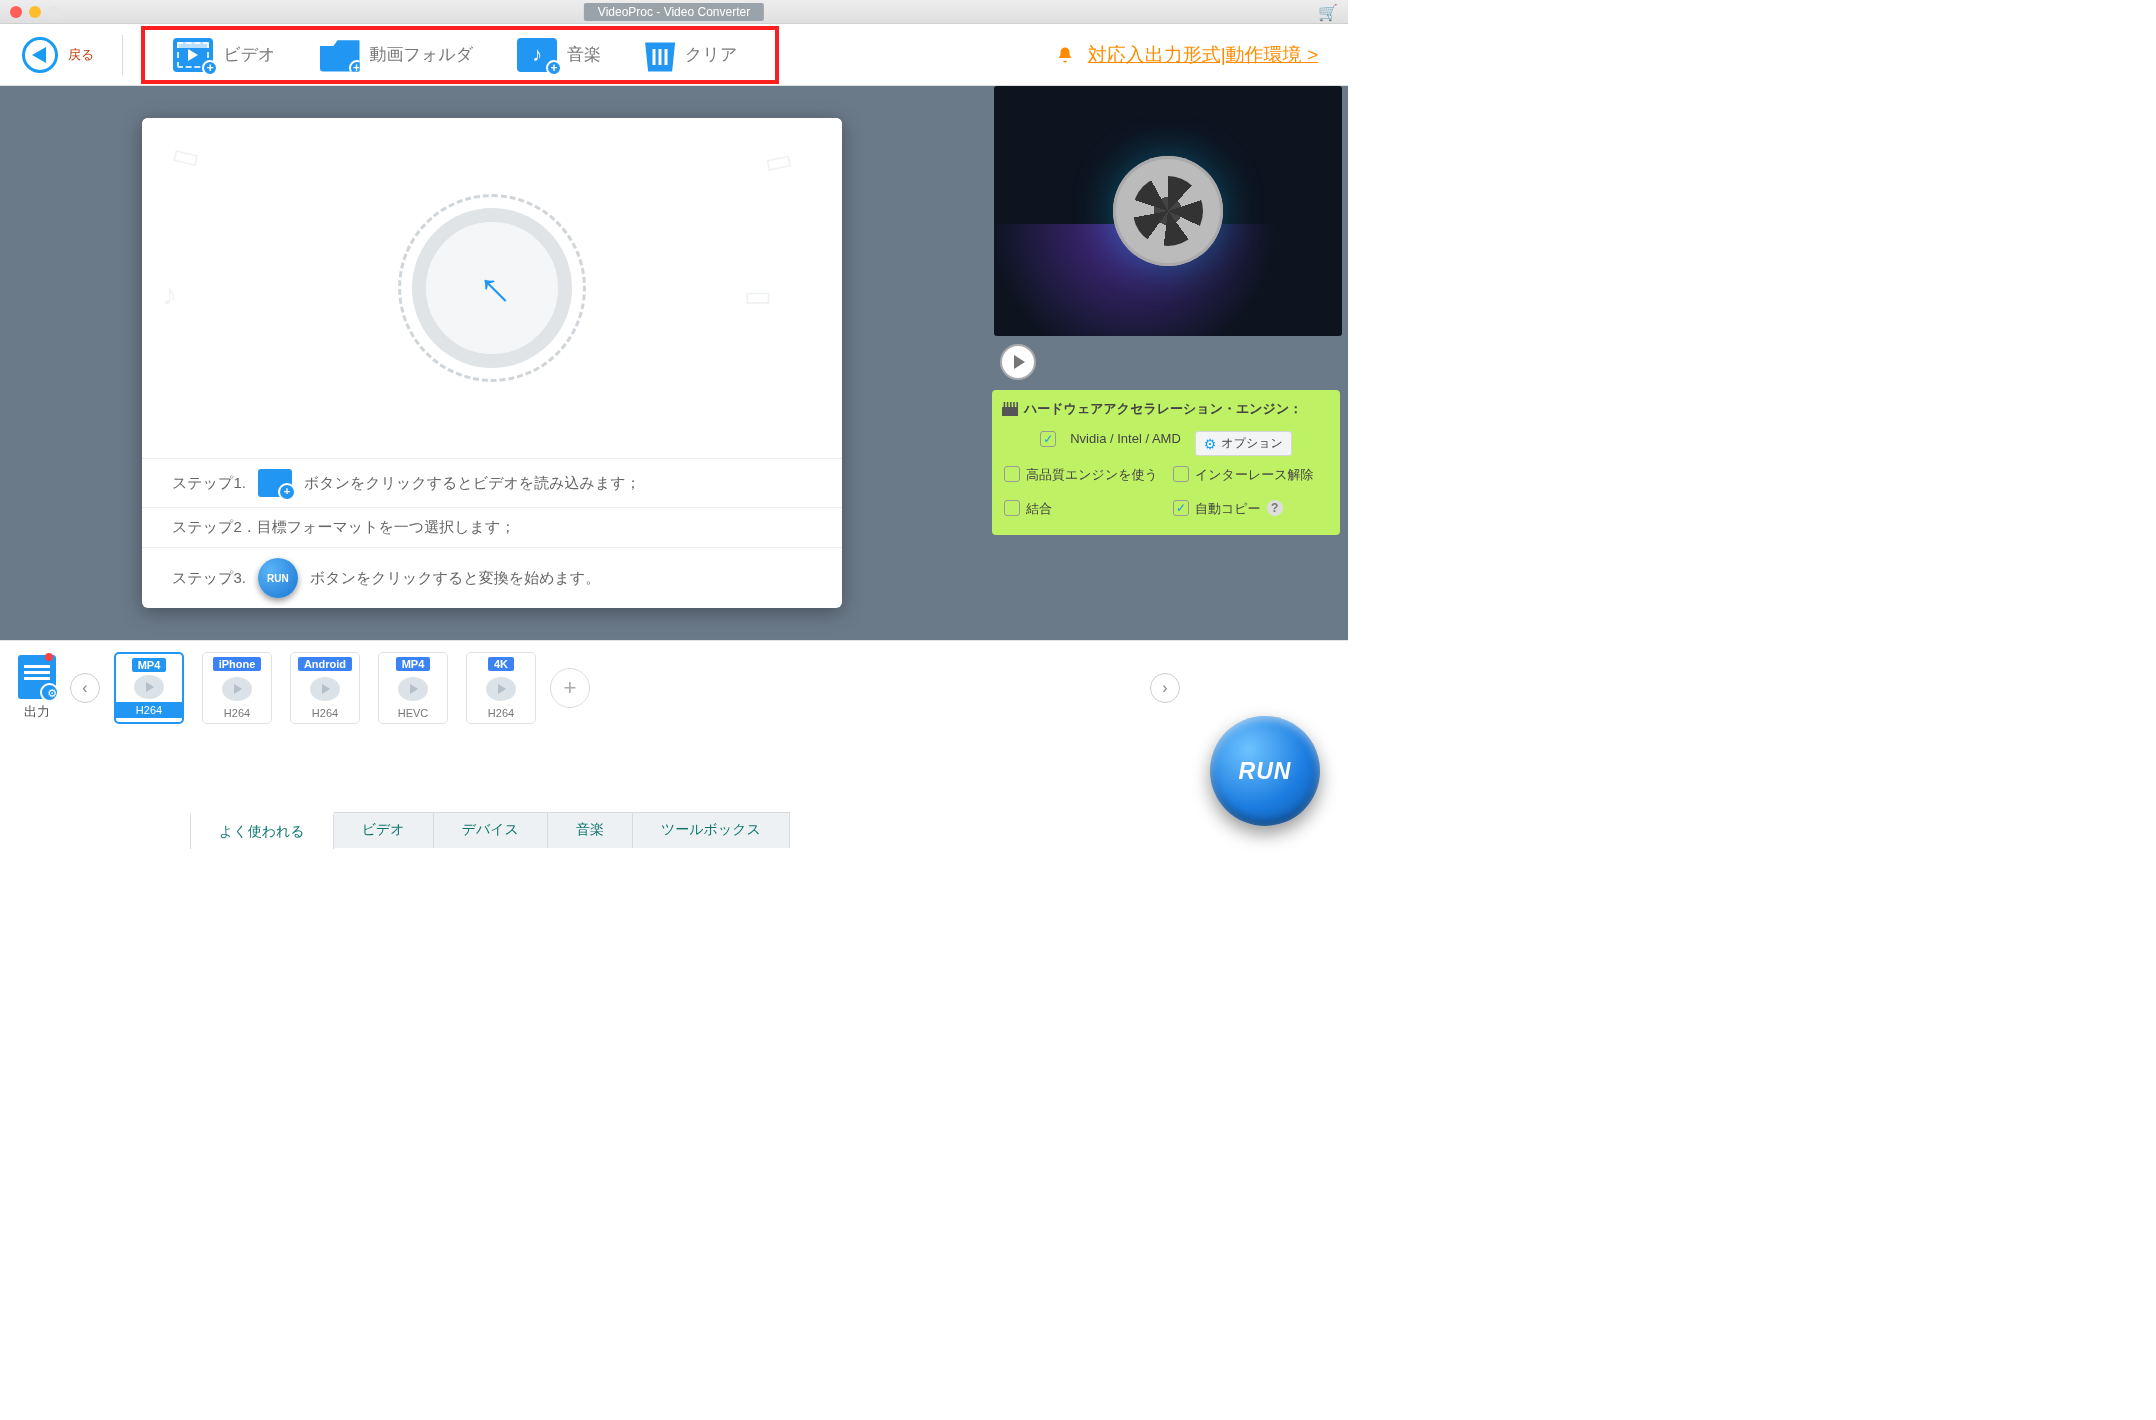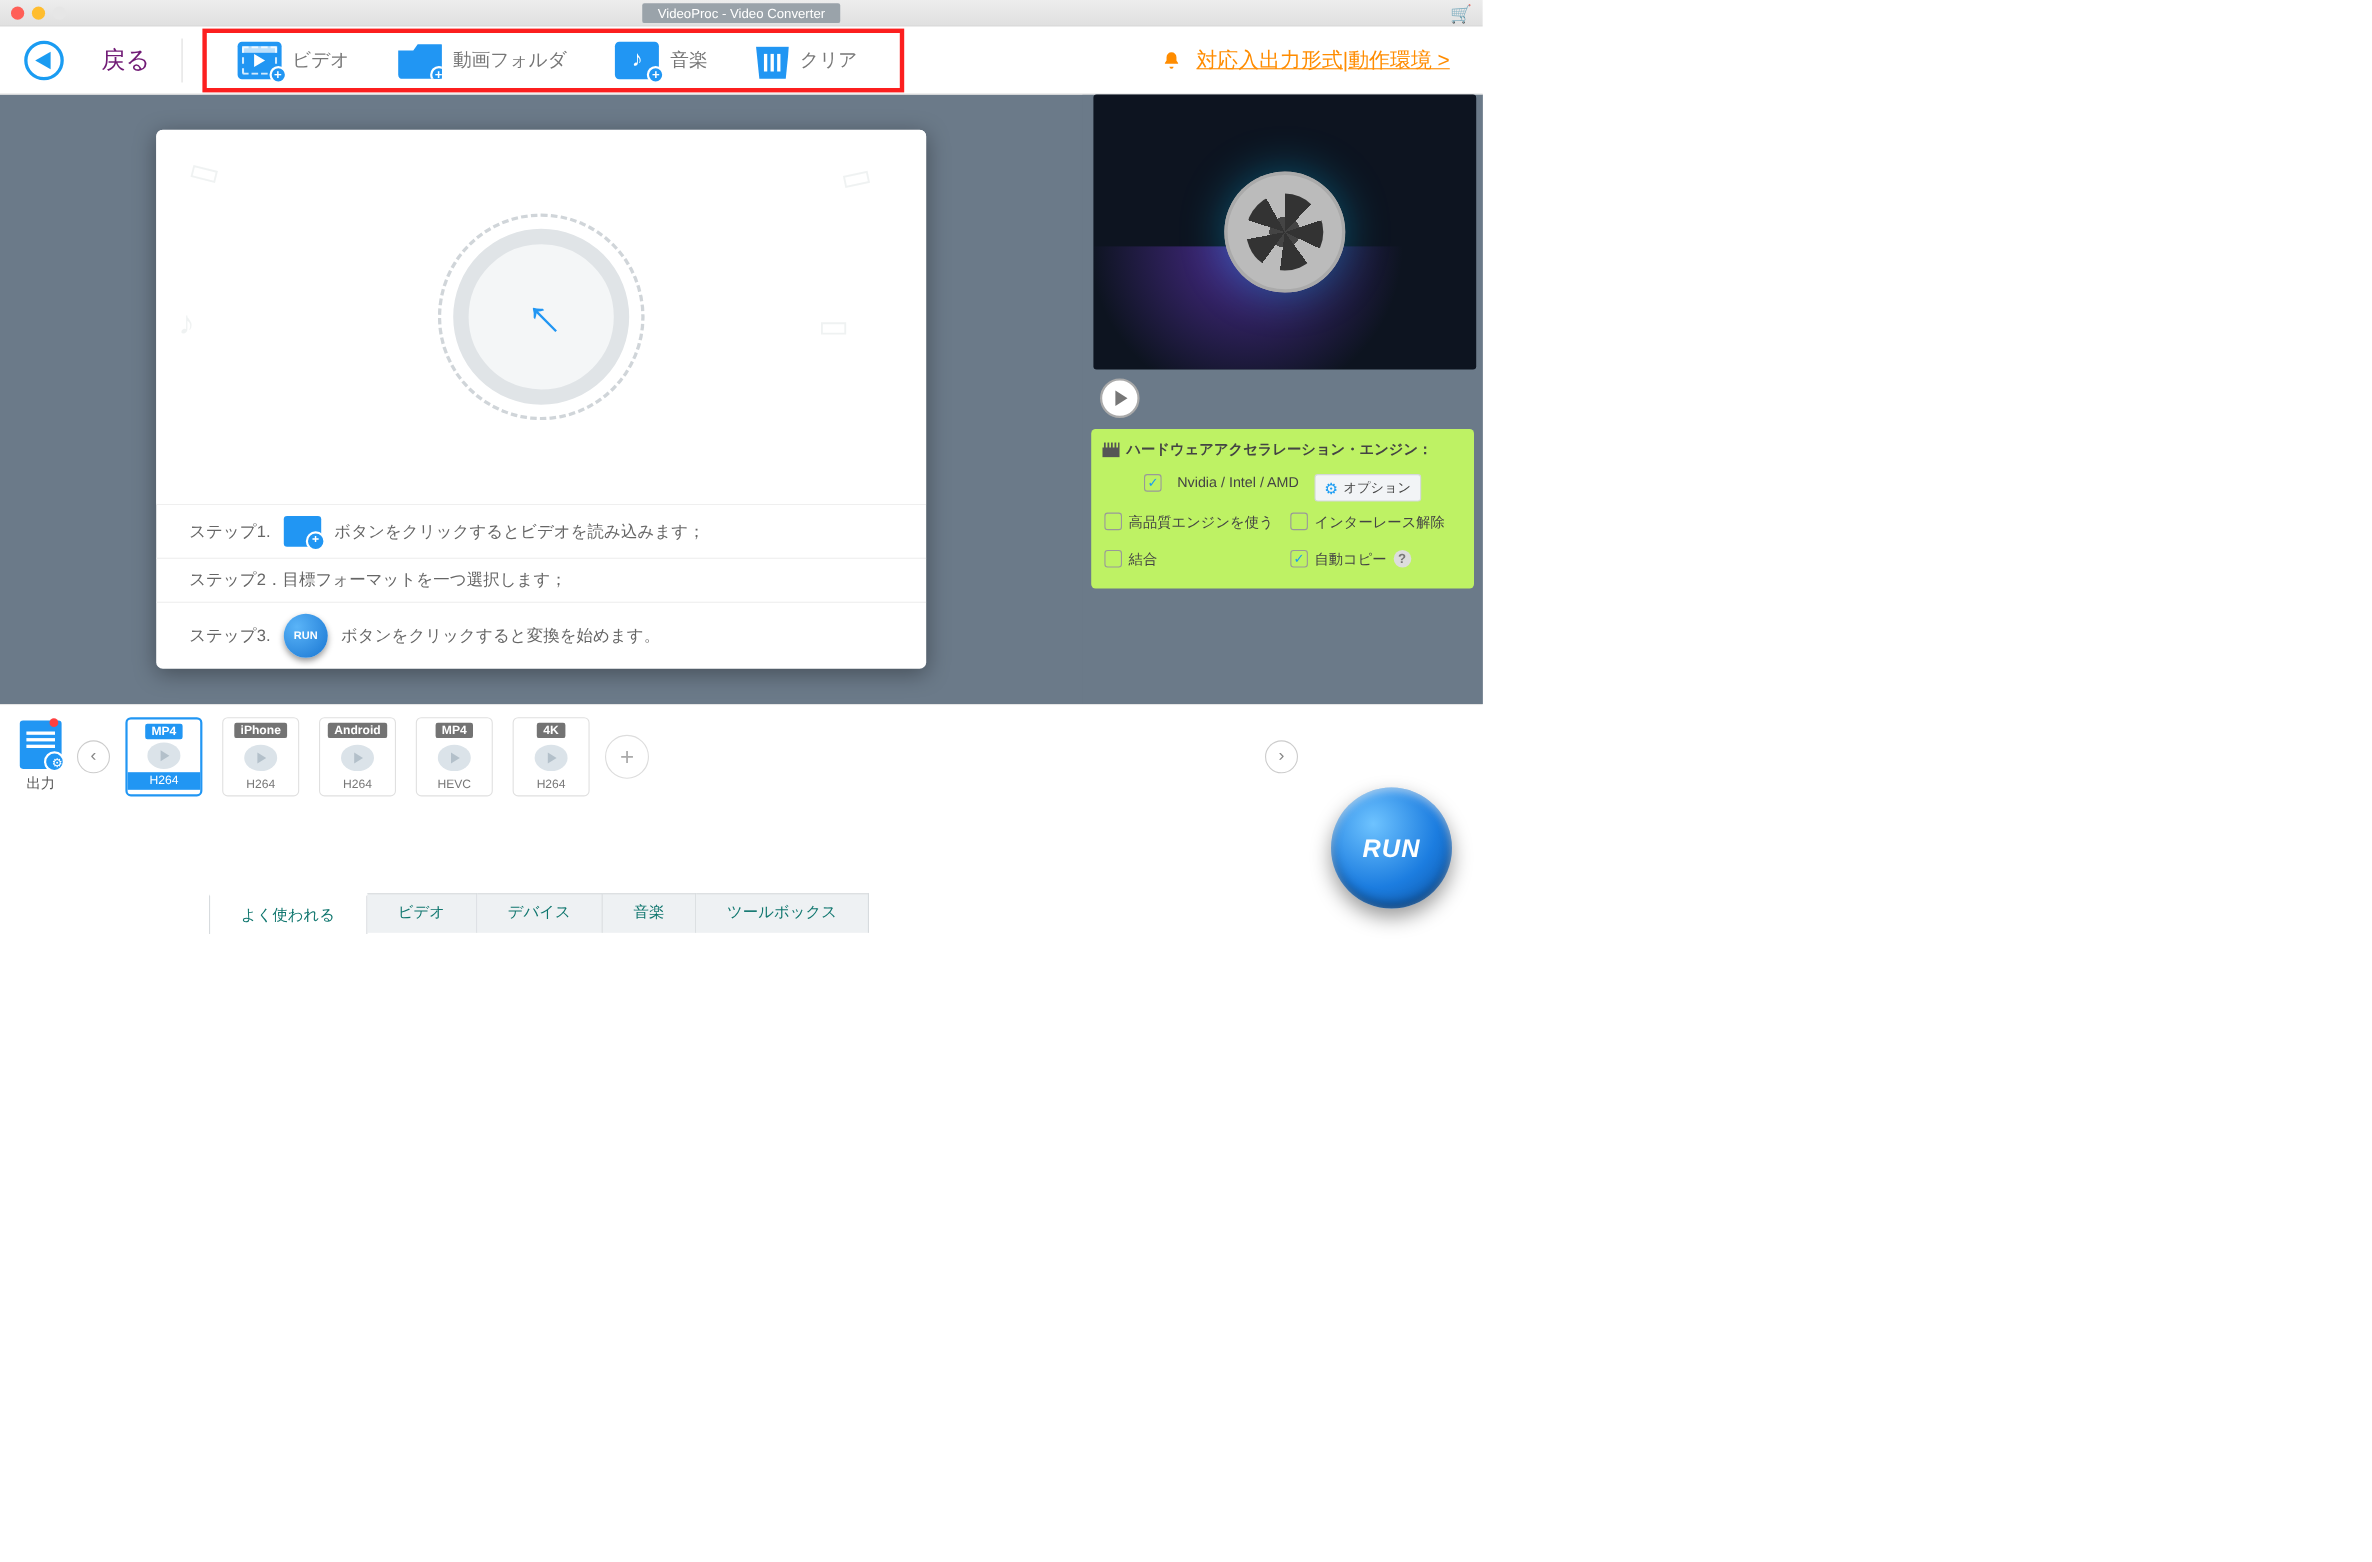--- a/index.html
+++ b/index.html
@@ -11,21 +11,21 @@
 .tl { width:12px; height:12px; border-radius:50%; }
 .tl.red{background:#ff5f57;} .tl.yel{background:#ffbd2e;} .tl.grn{background:#e6e6e6;}
 .titlebar .title { position:absolute; left:50%; transform:translateX(-50%); background:#9aa3aa; color:#fff; font-size:12px; padding:2px 14px; border-radius:2px; }
 .cart-icon{position:absolute;right:10px;top:3px;color:#ff5500;font-size:16px;}
 
 
 .toolbar { height:62px; display:flex; align-items:center; border-bottom:1px solid #e0e0e0; position:relative; }
 .back-btn{display:flex;align-items:center;gap:10px;margin-left:22px;cursor:pointer;}
 .back-btn .circ{width:36px;height:36px;border:3px solid #1a9cf2;border-radius:50%;display:flex;align-items:center;justify-content:center;}
 .back-btn .circ::before{content:"";width:0;height:0;border-top:8px solid transparent;border-bottom:8px solid transparent;border-right:14px solid #1a9cf2;margin-left:-3px;}
-.back-btn span{color:#701a75;font-size:22px;margin-left:24px;}
+.back-btn span{color:#c2410c;font-size:13px;}
 .vdiv{width:1px;height:40px;background:#ddd;margin:0 18px 0 28px;}
 .hlbox{border:4px solid #fc1f1f;height:58px;display:flex;align-items:center;padding:0 16px 0 6px;}
 .tbtn{display:flex;align-items:center;gap:10px;margin:0 22px;cursor:pointer;}
 .tbtn .ic{width:40px;height:34px;background:#2196f3;border-radius:4px;position:relative;display:flex;align-items:center;justify-content:center;}
 .tbtn .ic.clap::before{content:"";position:absolute;inset:4px;border:2px dashed rgba(255,255,255,.8);border-radius:2px;}
 .tbtn .ic.clap::after{content:"";position:absolute;left:4px;right:4px;top:4px;height:6px;background:rgba(255,255,255,.7);}
 .tbtn .ic .play{width:0;height:0;border-left:10px solid #fff;border-top:6px solid transparent;border-bottom:6px solid transparent;position:relative;z-index:2;}
 .tbtn .ic .plus{position:absolute;bottom:-4px;right:-5px;width:16px;height:16px;background:#2196f3;border:2px solid #fff;border-radius:50%;color:#fff;font-size:12px;line-height:12px;text-align:center;font-weight:bold;}
 .tbtn .ic.fold{clip-path:polygon(0 25%,35% 25%,45% 8%,100% 8%,100% 100%,0 100%);}
 .tbtn .ic.note::before{content:"♪";color:#fff;font-size:20px;}
@@ -89,21 +89,21 @@
 .outlbl .doc{width:38px;height:44px;background:#2196f3;border-radius:3px;position:relative;}
 .outlbl .doc::before{content:"";position:absolute;left:6px;top:10px;right:6px;height:3px;background:#fff;box-shadow:0 6px #fff,0 12px #fff;}
 .outlbl .doc::after{content:"";position:absolute;right:-3px;bottom:-3px;width:15px;height:15px;background:#2196f3;border:2px solid #fff;border-radius:50%;}
 .outlbl .dot{position:absolute;top:-2px;right:3px;width:8px;height:8px;background:#ff4040;border-radius:50%;}
 .outlbl .cog{position:absolute;right:-1px;bottom:-1px;color:#fff;font-size:11px;z-index:2;}
 .navcirc{width:30px;height:30px;border:1px solid #ccc;border-radius:50%;background:#fff;display:flex;align-items:center;justify-content:center;color:#888;cursor:pointer;}
 .fmtlist{display:flex;gap:18px;align-items:center;}
 .fmt{width:70px;height:72px;border:1px solid #e0e0e0;border-radius:5px;background:#fff;display:flex;flex-direction:column;align-items:center;justify-content:space-between;padding:4px 0;cursor:pointer;position:relative;}
 .fmt.sel{border:2px solid #2196f3;}
 .fmt .top{font-size:11px;background:#2196f3;color:#fff;padding:1px 6px;border-radius:2px;font-weight:bold;}
-.fmt .top.alt{background:#737373;}
+.fmt .top.alt{background:#3b82f6;}
 .fmt .mid{width:30px;height:24px;background:#dbe3e9;border-radius:50%;display:flex;align-items:center;justify-content:center;}
 .fmt .mid::before{content:"";border-left:8px solid #b3c0ca;border-top:5px solid transparent;border-bottom:5px solid transparent;margin-left:2px;}
 .fmt .bot{font-size:11px;color:#777;}
 .fmt.sel .bot{background:#2196f3;color:#fff;width:100%;text-align:center;padding:2px 0;}
 .plus{width:40px;height:40px;border:1px solid #ddd;border-radius:50%;display:flex;align-items:center;justify-content:center;color:#aaa;font-size:22px;cursor:pointer;}
 .runbig{position:absolute;right:28px;bottom:22px;width:110px;height:110px;border-radius:50%;background:radial-gradient(circle at 35% 30%,#6ec3ff 0%,#1c7de0 55%,#0a4f9e 100%);display:flex;align-items:center;justify-content:center;color:#fff;font-size:23px;font-weight:800;font-style:italic;box-shadow:0 8px 18px rgba(0,0,0,.4),inset 0 3px 8px rgba(255,255,255,.55),inset 0 -5px 10px rgba(0,0,0,.35);cursor:pointer;letter-spacing:1px;}
 .runbig::after{content:"";position:absolute;inset:-7px;border-radius:50%;border:1px solid #d6d9db;box-shadow:inset 0 0 0 6px #f4f6f8;z-index:-1;}
 
 
 .tabs{position:absolute;left:190px;bottom:0;display:flex;}

